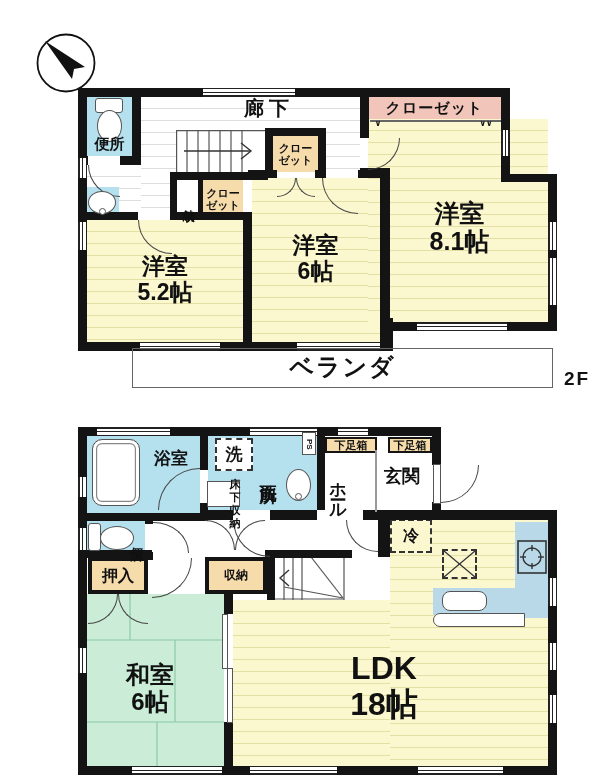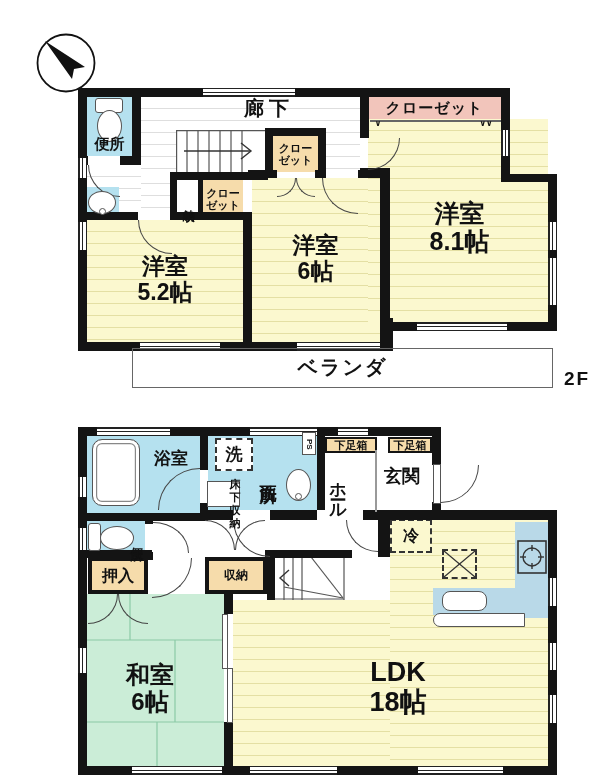--- a/index.html
+++ b/index.html
@@ -165,21 +165,21 @@
         <span>5.2帖</span>
       </div>
     <div class="lbl col" style="left:253px;top:222px;width:125px;height:74px;font-size:23px">
       <span>洋室</span>
         <span>6帖</span>
       </div>
     <div class="lbl col" style="left:382px;top:188px;width:155px;height:78px;font-size:25px">
       <span>洋室</span>
         <span>8.1帖</span>
       </div>
-    <div class="lbl" style="left:240px;top:352px;width:205px;height:30px;font-size:20px;letter-spacing:2px">ベランダ</div>
+    <div class="lbl" style="left:240px;top:352px;width:205px;height:30px;font-size:24px;letter-spacing:2px">ベランダ</div>
     <div class="lbl" style="left:554px;top:366px;width:46px;height:26px;font-size:19px;letter-spacing:2px">2F</div>
   </div>
 
   <div>
 
     <div class="blu" style="left:87px;top:435px;width:113px;height:78px"></div>
     <div class="blu" style="left:208px;top:435px;width:109px;height:75px"></div>
     <div class="blu" style="left:86px;top:521px;width:59px;height:32px"></div>
     <div class="ln" style="left:390px;top:520px;width:158px;height:246px"></div>
     <div class="ln" style="left:233px;top:600px;width:157px;height:166px"></div>
@@ -322,18 +322,18 @@
     <div class="lbl vtx" style="left:324px;top:455px;width:28px;height:72px;font-size:17px;letter-spacing:1px">ホール</div>
     <div class="lbl" style="left:374px;top:463px;width:56px;height:26px;font-size:18px">玄関</div>
     <div class="lbl vtx" style="left:126px;top:520px;width:20px;height:34px;font-size:13px;letter-spacing:0">便所</div>
     <div class="lbl" style="left:88px;top:557px;width:60px;height:37px;font-size:16px">押入</div>
     <div class="lbl" style="left:205px;top:557px;width:62px;height:37px;font-size:12px">収納</div>
     <div class="lbl" style="left:390px;top:519px;width:42px;height:34px;font-size:16px">冷</div>
     <div class="lbl col" style="left:108px;top:650px;width:84px;height:78px;font-size:24px">
       <span>和室</span>
         <span>6帖</span>
       </div>
-    <div class="lbl col" style="left:350px;top:646px;width:96px;height:82px;font-size:27px">
+    <div class="lbl col" style="left:336px;top:646px;width:96px;height:82px;font-size:32px">
       <span>LDK</span>
         <span>18帖</span>
       </div>
   </div>
 </div>
 
 </body></html>

